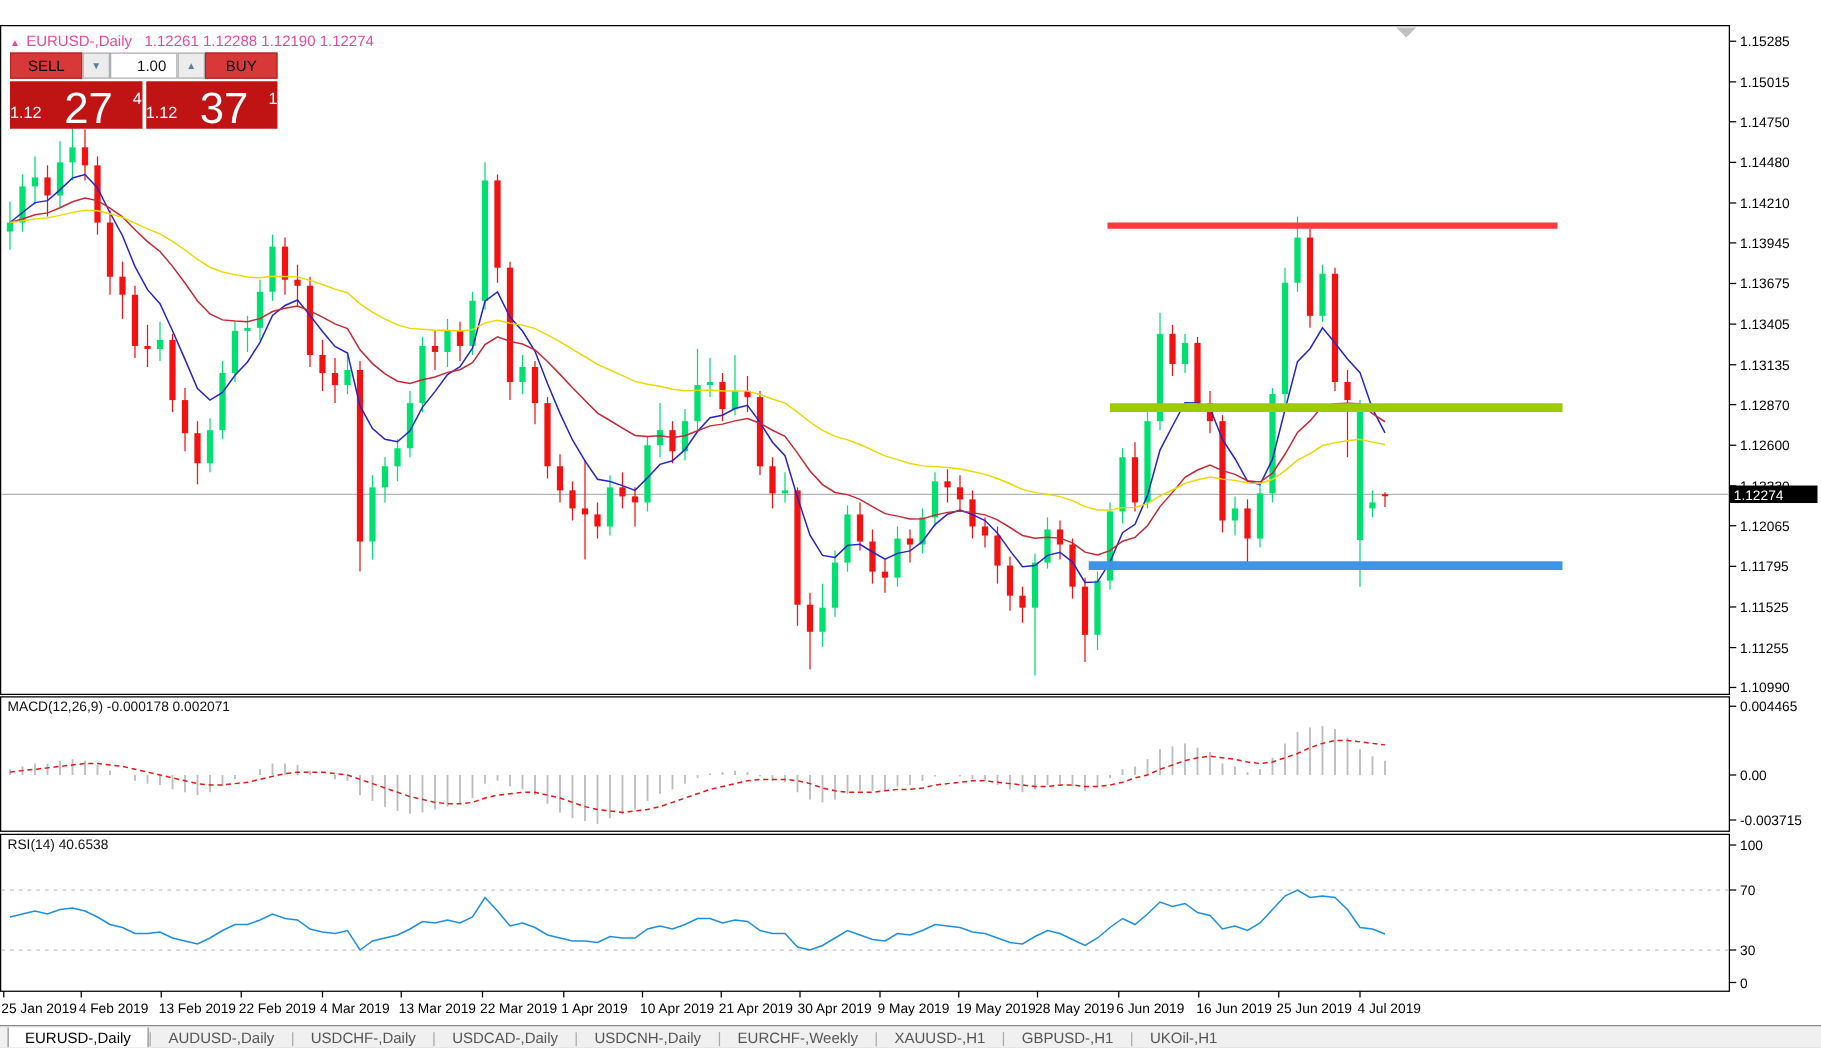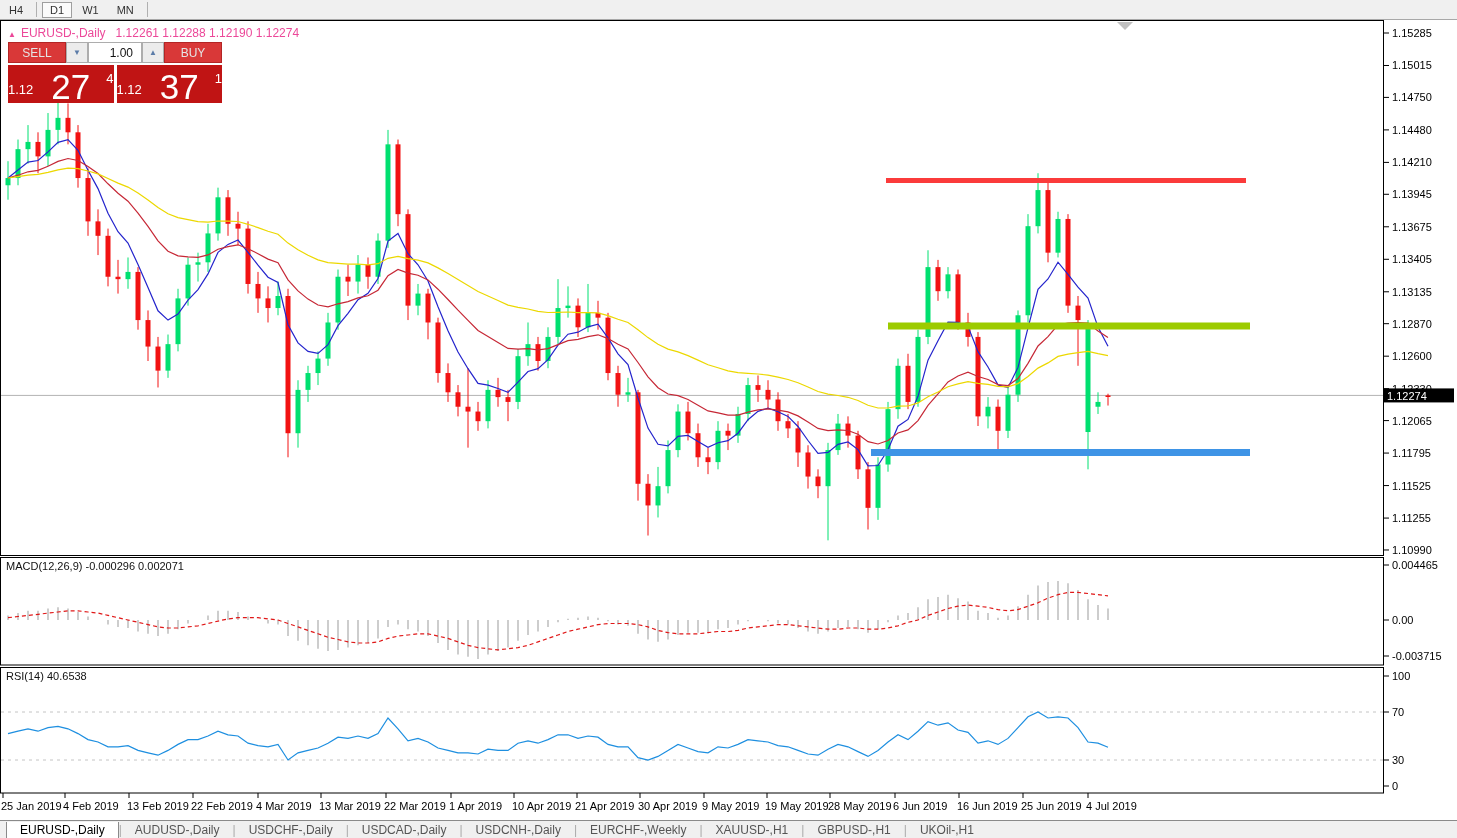--- a/index.html
+++ b/index.html
@@ -13,21 +13,21 @@
   .tb-sep{width:1px;height:15px;background:#b0b0b0;margin:0 4px;}
   
   #chart-svg{position:absolute;left:0;top:0;}
   
   .chart-title{position:absolute;left:8px;top:26px;font-size:12px;color:#ec4899;z-index:5;}
   .chart-title .tri{font-size:8px;margin-right:5px;}
   .chart-title .sym{margin-right:10px;}
   
   .trade-panel{position:absolute;left:8px;top:42px;width:214px;z-index:6;}
   .tp-row1{display:flex;height:21px;}
-  .tp-btn{width:56px;background:#d93838;color:#e5e5e5;font-size:12px;display:flex;
+  .tp-btn{width:56px;background:#d93838;color:#000000;font-size:12px;display:flex;
     align-items:center;justify-content:center;border:1px solid #b32525;cursor:pointer;}
   .tp-spin{width:20px;background:#ececec;border:1px solid #adadad;display:flex;align-items:center;
     justify-content:center;font-size:8px;color:#5b7ca8;cursor:pointer;}
   .tp-vol{flex:1;background:#fff;border:1px solid #adadad;font-size:12px;color:#111;
     text-align:right;padding:0 8px 0 10px;min-width:0;font-family:"Liberation Sans",sans-serif;}
   .tp-row2{display:flex;margin-top:2px;height:38px;gap:3px;}
   .tp-price{flex:1;background:#c01414;color:#fff;display:flex;align-items:flex-end;
     justify-content:center;padding-bottom:3px;cursor:pointer;gap:16px;}
   .tp-price .small{font-size:13px;margin:0 2px 3px 0;}
   .tp-price .big{font-size:35px;line-height:26px;}
@@ -39,28 +39,20 @@
     border-top:1px solid #8a8a8a;display:flex;align-items:center;font-size:12px;}
   .tab{padding:0 13px;color:#555;cursor:pointer;white-space:nowrap;height:17px;display:flex;align-items:center;}
   .tab.active{background:#ffffff;color:#000;border-left:1px solid #8a8a8a;border-right:1px solid #8a8a8a;margin-left:6px;}
   .tab-sep{color:#aaa;}
 </style>
 </head>
 <body>
 
 <div class="screen">
 
-  <div class="toolbar">
-    <span class="tf">H4</span>
-    <span class="tb-sep"></span>
-    <span class="tf active">D1</span>
-    <span class="tf">W1</span>
-    <span class="tf">MN</span>
-    <span class="tb-sep"></span>
-  </div>
 
   <svg id="chart-svg" width="1457" height="838">
       <rect x="0.5" y="20.5" width="1383" height="535" fill="none" stroke="#000"></rect>
       <rect x="0.5" y="557.5" width="1383" height="107.5" fill="none" stroke="#000"></rect>
       <rect x="0.5" y="667.5" width="1383" height="125.5" fill="none" stroke="#000"></rect>
       <line x1="1" y1="395.4217621569555" x2="1383" y2="395.4217621569555" stroke="#b4b4b4" stroke-width="1"></line>
       <line x1="8" y1="161.18969667789872" x2="8" y2="199.7067886374569" stroke="#00e070" stroke-width="1"></line>
       <rect x="5.5" y="178.04092441020575" width="5" height="7.221954742416159" fill="#00e070"></rect>
       <line x1="18" y1="139.52383245065027" x2="18" y2="185.2628791526219" stroke="#00e070" stroke-width="1"></line>
       <rect x="15.5" y="149.15310544053847" width="5" height="28.88781896966728" fill="#00e070"></rect>
@@ -513,21 +505,21 @@
       <div class="tp-price">
         <span class="small">1.12</span>
         <span class="big">37</span>
         <span class="sup">1</span>
       </div>
     </div>
   </div>
 
   <div class="pane-label" style="left:6px;top:560px;">
     <span>MACD(12,26,9)</span>
-    <span>-0.000296</span>
+    <span>-0.000178</span>
     <span>0.002071</span>
   </div>
 
   <div class="pane-label" style="left:6px;top:670px;">
     <span>RSI(14)</span>
     <span>40.6538</span>
   </div>
 
   <div class="tabbar" id="tabbar">
       <span class="tab active">EURUSD-,Daily</span>

